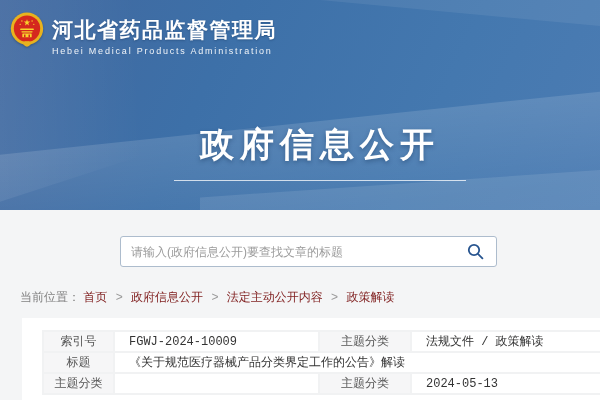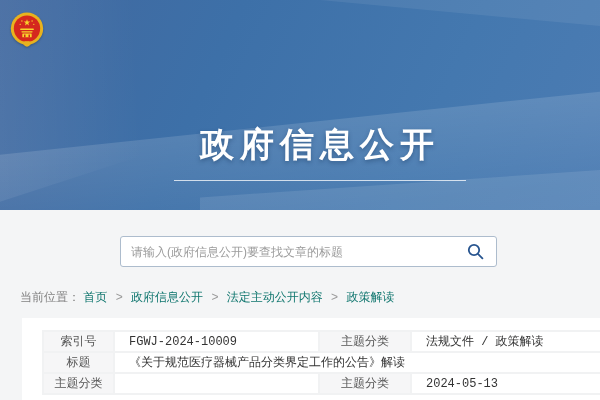--- a/index.html
+++ b/index.html
@@ -65,21 +65,21 @@
   .searchbar input {
     flex:1; height:100%; border:none; outline:none; background:transparent;
     font-size:12px; color:#333; padding:0 10px;
     font-family:"Liberation Sans","DejaVu Sans",sans-serif;
   }
   .searchbar input::placeholder { color:#9b9b9b; }
   .search-btn { border:none; background:none; padding:0 12px 0 6px; cursor:pointer; display:flex; align-items:center; }
 
   
   .breadcrumb { position:absolute; top:289px; left:20px; font-size:12px; color:#828282; white-space:nowrap; }
-  .breadcrumb a { color:#0f766e; text-decoration:none; cursor:pointer; }
+  .breadcrumb a { color:#7f1d1d; text-decoration:none; cursor:pointer; }
   .breadcrumb .sep { margin:0 5px; color:#9a9a9a; }
 
   
   .card { position:absolute; top:318px; left:22px; width:640px; height:110px; background:#fff; }
   .doc-table {
     position:absolute; top:12px; left:20px; width:680px;
     border-collapse:collapse; table-layout:fixed;
   }
   .doc-table td {
     border:2px solid #f1f2f3; height:21px; font-size:12px; overflow:hidden; white-space:nowrap;
@@ -107,20 +107,24 @@
         <circle cx="52" cy="22" r="1.6" fill="#F8D42C"></circle>
         <circle cx="24" cy="30" r="1.6" fill="#F8D42C"></circle>
         <circle cx="56" cy="30" r="1.6" fill="#F8D42C"></circle>
         <rect x="24" y="40" width="32" height="3.5" rx="1" fill="#F8D42C"></rect>
         <rect x="27" y="46" width="26" height="3" rx="1" fill="#F8D42C"></rect>
         <rect x="29" y="51.5" width="22" height="9" rx="1" fill="#F8D42C"></rect>
         <rect x="33" y="54" width="3.5" height="6.5" fill="#D5281E"></rect>
         <rect x="43.5" y="54" width="3.5" height="6.5" fill="#D5281E"></rect>
         <path d="M30 75 Q40 90 50 75 L45 70 L35 70 Z" fill="#E8B21E"></path>
       </svg>
+      <div>
+        <div class="brand-zh">河北省药品监督管理局</div>
+        <div class="brand-en">Hebei Medical Products Administration</div>
+      </div>
     </div>
 
     <div class="hero-title">政府信息公开</div>
     <div class="hero-underline"></div>
   </div>
 
   <div class="searchbar">
     <input type="text" placeholder="请输入(政府信息公开)要查找文章的标题" style="">
     <button class="search-btn">
       <svg width="17" height="17" viewBox="0 0 17 17" aria-hidden="true">

